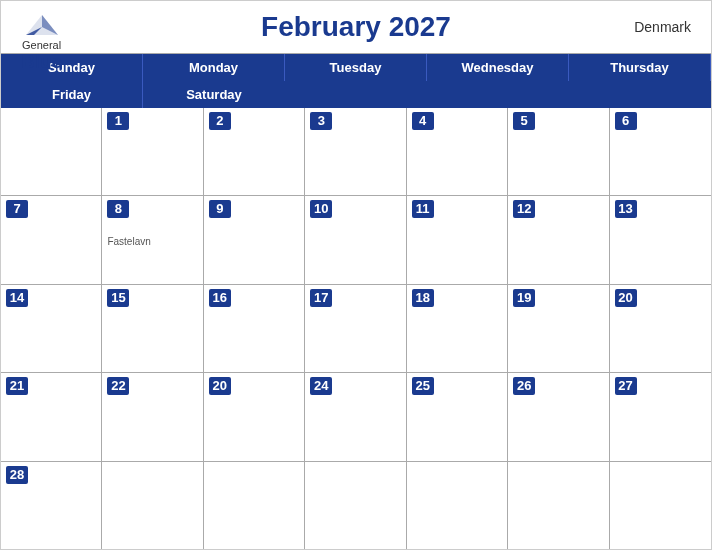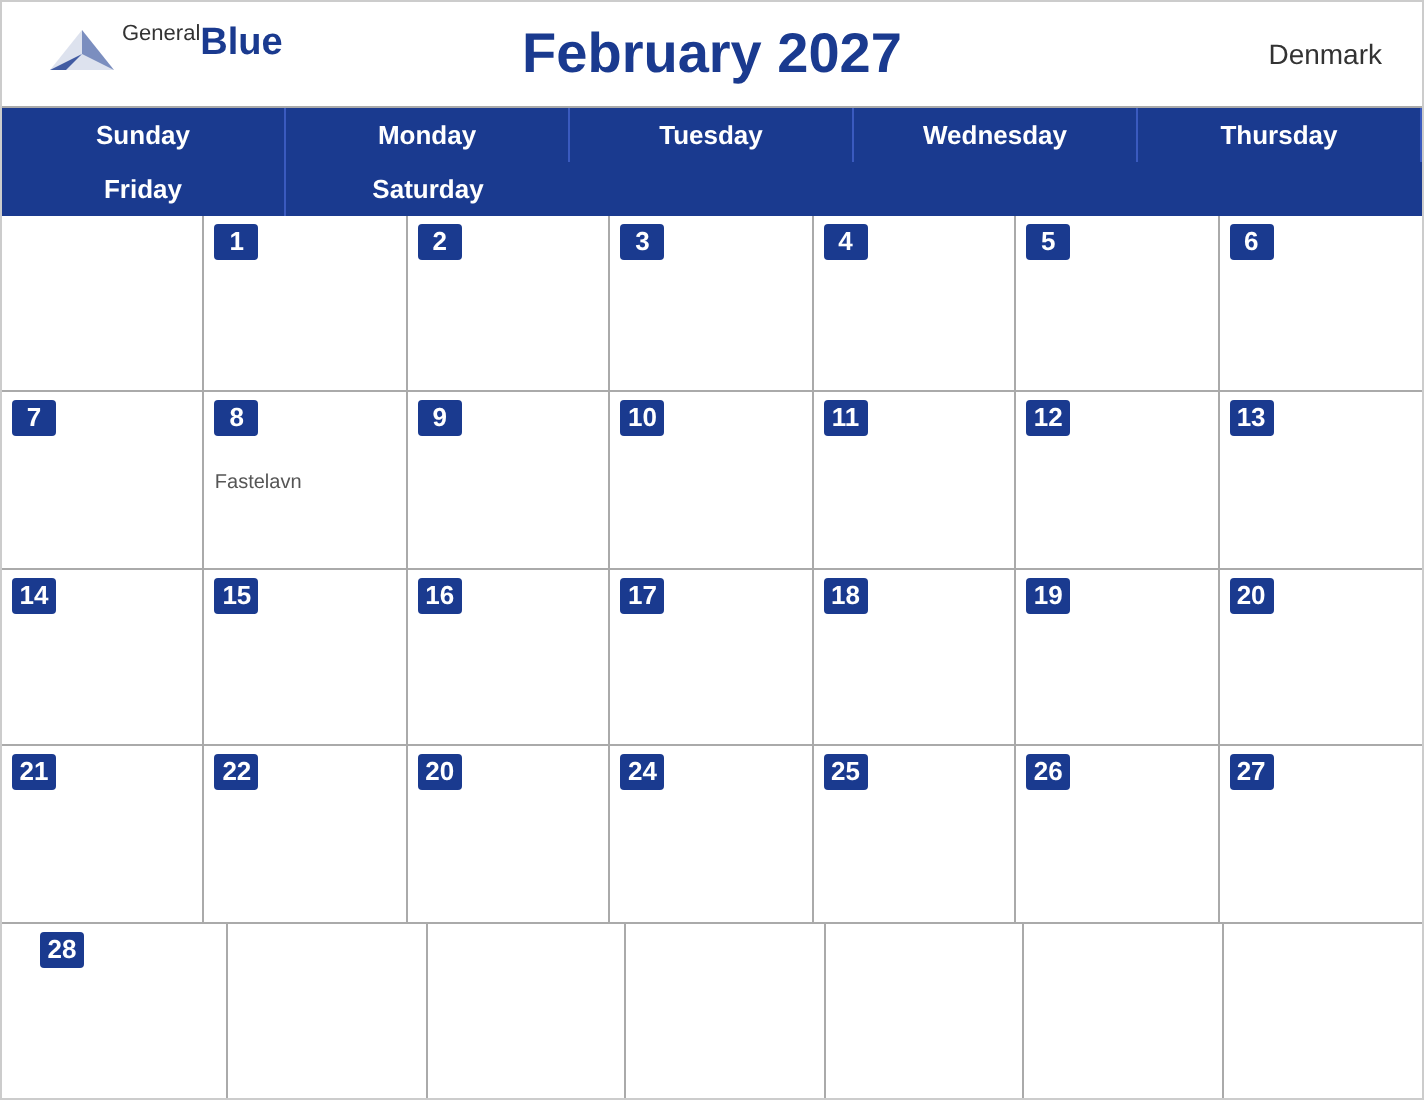--- a/index.html
+++ b/index.html
@@ -23,21 +23,22 @@
       align-items: center;
       justify-content: center;
       padding: 10px 20px;
       position: relative;
     }
     .logo-area {
       position: absolute;
       left: 20px;
       top: 10px;
       display: flex;
-      flex-direction: row;
+      flex-direction: column;
+      align-items: center;
     }
     .logo-text-general {
       font-size: 11px;
       color: #333;
     }
     .logo-text-blue {
       font-size: 19px;
       font-weight: bold;
       color: #1a3a8f;
     }
@@ -86,21 +87,20 @@
       flex-direction: column;
     }
     .week-row {
       display: grid;
       grid-template-columns: repeat(7, 1fr);
       flex: 1;
       border-bottom: 1px solid #aaa;
     }
     .week-row:last-child {
       border-bottom: none;
-      margin-left: 14px;
     }
     .day-cell {
       border-right: 1px solid #aaa;
       padding: 4px 5px;
       display: flex;
       flex-direction: column;
       min-height: 70px;
     }
     .day-cell:last-child {
       border-right: none;

